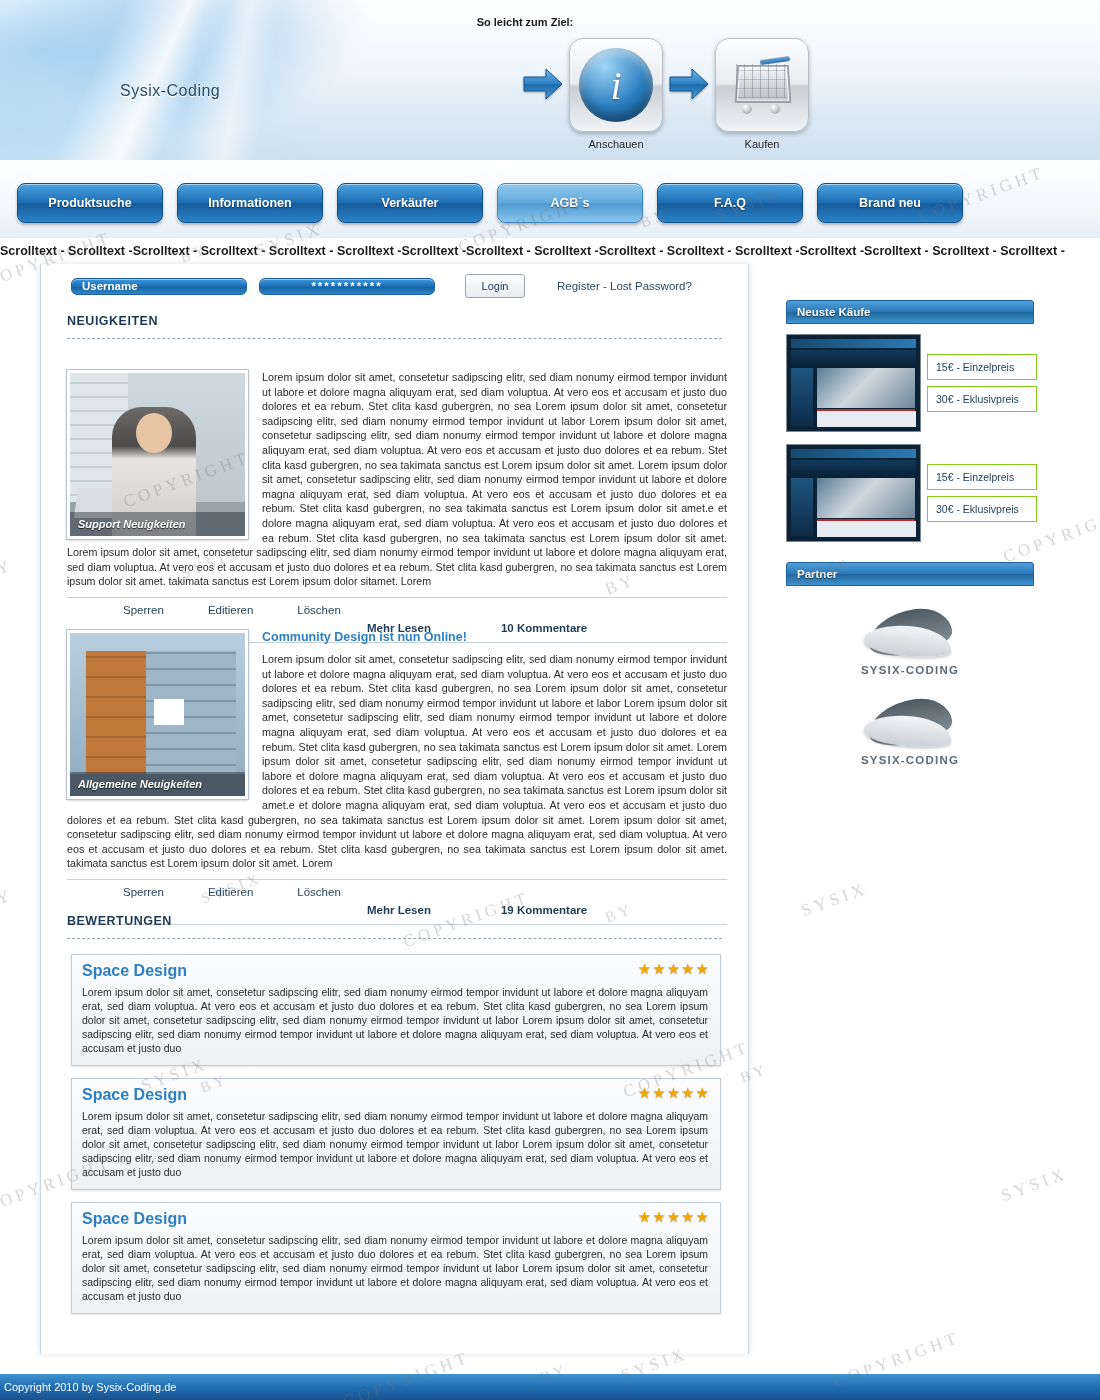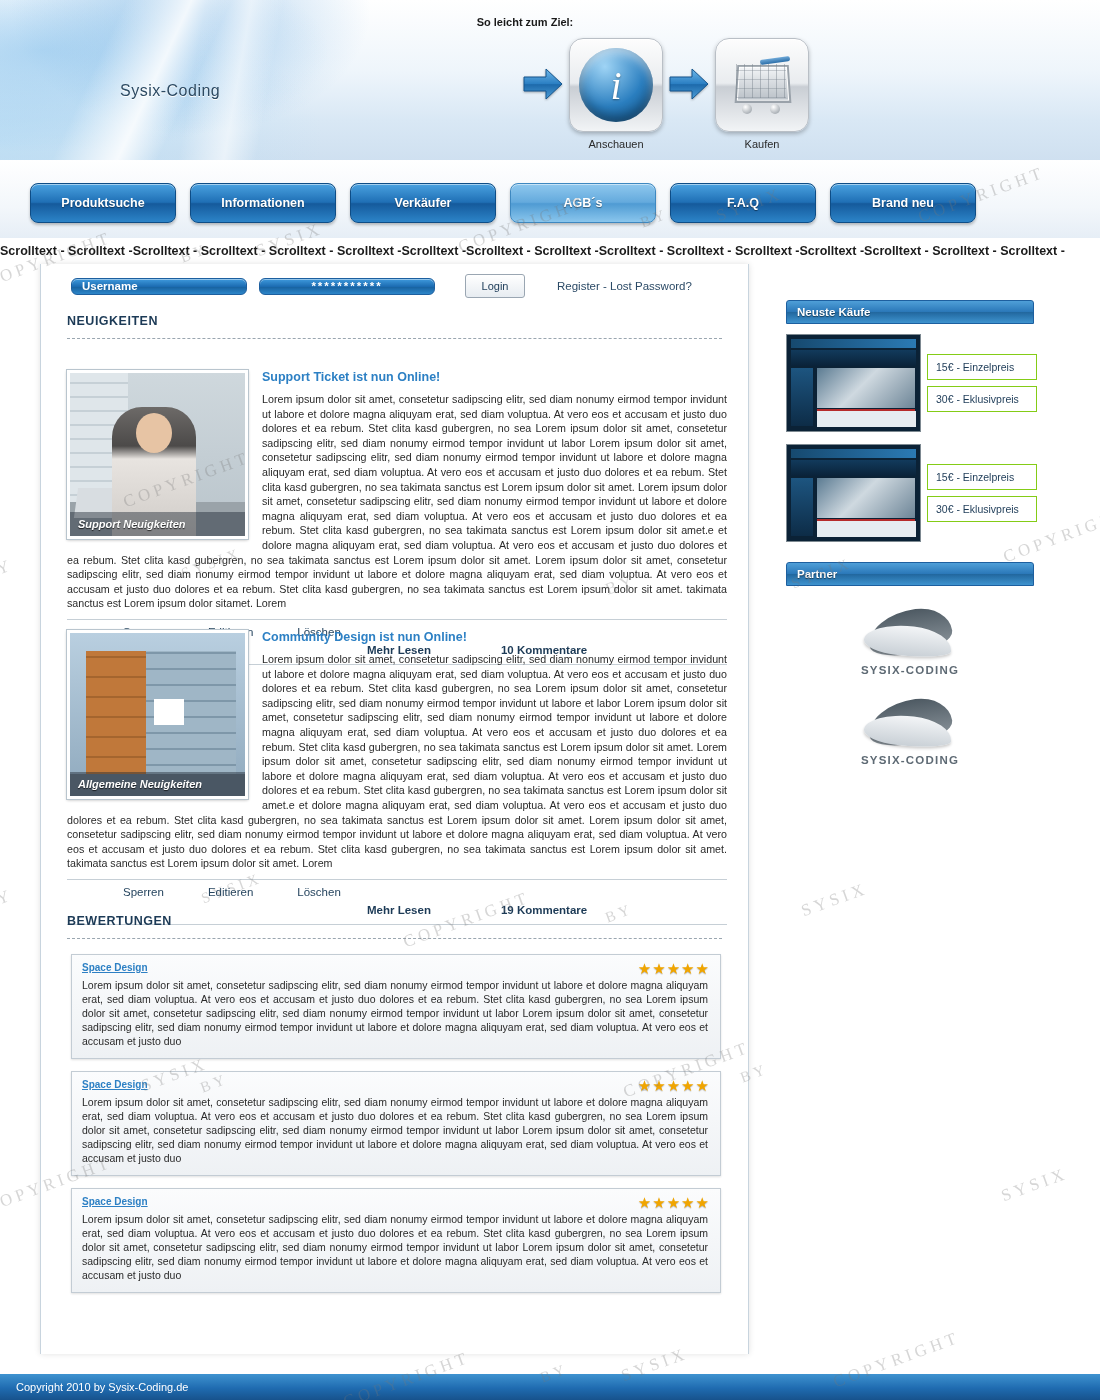--- a/index.html
+++ b/index.html
@@ -112,21 +112,21 @@
     position:absolute;bottom:0;width:10px;height:10px;border-radius:50%;
     background:radial-gradient(circle at 35% 30%,#fff,#8b939b);
   }
   .cart .w1{left:12px;} .cart .w2{left:40px;}
 
   
   .navbar{
     position:absolute;left:0;top:160px;width:1100px;height:78px;
     background:linear-gradient(to bottom,#ffffff 0%,#f3f7fb 60%,#e6eef6 100%);
   }
-  .nav-items{position:absolute;left:30px;top:23px;display:flex;gap:14px;}
+  .nav-items{position:absolute;left:17px;top:23px;display:flex;gap:14px;}
   .nav-btn{
     width:144px;height:38px;border-radius:8px;
     background:linear-gradient(to bottom,#4aa2e0 0%,#1f6fb5 48%,#155a9c 52%,#2c84c8 100%);
     border:1px solid #0e4d86;
     box-shadow:inset 0 1px 0 rgba(255,255,255,.5), 0 2px 3px rgba(0,0,0,.25);
     color:#fff;font-size:12.5px;font-weight:bold;
     display:flex;align-items:center;justify-content:center;
     text-shadow:0 1px 1px rgba(0,0,0,.45);
     cursor:pointer;
   }
@@ -201,21 +201,21 @@
   }
   .art-footer span{cursor:pointer;}
 
   
   .review{
     position:relative;margin:0 0 12px 0;width:650px;
     background:linear-gradient(to bottom,#fbfcfd 0%,#eef1f4 100%);
     border:1px solid #c3ccd4;box-shadow:0 1px 2px rgba(0,0,0,.12);
     box-sizing:border-box;padding:7px 10px 10px 10px;
   }
-  .review .rv-title{color:#2d80c4;font-size:10px;font-weight:bold;margin-bottom:5px;text-decoration:underline;}
+  .review .rv-title{color:#2d80c4;font-size:16px;font-weight:bold;margin-bottom:5px;}
   .review .rv-body{font-size:10.5px;line-height:14px;color:#2a2a2a;text-align:justify;padding-right:2px;}
   .stars{position:absolute;right:10px;top:5px;font-size:15px;color:#f0a500;letter-spacing:1px;
     text-shadow:0 1px 1px rgba(0,0,0,.25);}
 
   
   .rcol{position:absolute;left:786px;top:300px;width:248px;}
   .panel-head{
     height:24px;border-radius:3px 3px 0 0;
     background:linear-gradient(to bottom,#4f9fd8 0%,#2a77b8 50%,#22689f 52%,#3e93cf 100%);
     border:1px solid #1d5f9f;
@@ -285,21 +285,21 @@
     background:linear-gradient(to bottom,#f3f5f7,#c9d0d6);
     border-radius:55% 45% 60% 40% / 60% 70% 30% 40%;
     transform:rotate(6deg);
     box-shadow:0 2px 3px rgba(0,0,0,.2);
   }
 
   
   .footer{
     position:absolute;left:0;top:1374px;width:1100px;height:26px;
     background:linear-gradient(to bottom,#3f93d0 0%,#1f6bb0 55%,#17528c 100%);
-    color:#fff;font-size:11px;display:flex;align-items:center;padding-left:16px;
+    color:#fff;font-size:11px;display:flex;align-items:center;padding-left:4px;
     box-sizing:border-box;
   }
 </style>
 </head>
 <body>
 
 <div class="header">
   <div class="swoosh"></div>
   <div class="swoosh2"></div>
   <div class="logo-text">Sysix-Coding</div>
@@ -382,21 +382,20 @@
     <div class="art-thumb">
       <div class="photo1">
         <div class="win"></div>
           <div class="desk"></div>
           <div class="lap"></div>
         <div class="person"></div>
           <div class="face"></div>
       </div>
       <div class="cap">Support Neuigkeiten</div>
     </div>
-    <div class="art-title">Support Ticket ist nun Online!</div>
     <div class="art-body">Lorem ipsum dolor sit amet, consetetur sadipscing elitr, sed diam nonumy eirmod tempor invidunt ut labore et dolore magna aliquyam erat, sed diam voluptua. At vero eos et accusam et justo duo dolores et ea rebum. Stet clita kasd gubergren, no sea Lorem ipsum dolor sit amet, consetetur sadipscing elitr, sed diam nonumy eirmod tempor invidunt ut labor Lorem ipsum dolor sit amet, consetetur sadipscing elitr, sed diam nonumy eirmod tempor invidunt ut labore et dolore magna aliquyam erat, sed diam voluptua. At vero eos et accusam et justo duo dolores et ea rebum. Stet clita kasd gubergren, no sea takimata sanctus est Lorem ipsum dolor sit amet. Lorem ipsum dolor sit amet, consetetur sadipscing elitr, sed diam nonumy eirmod tempor invidunt ut labore et dolore magna aliquyam erat, sed diam voluptua. At vero eos et accusam et justo duo dolores et ea rebum. Stet clita kasd gubergren, no sea takimata sanctus est Lorem ipsum dolor sit amet.e et dolore magna aliquyam erat, sed diam voluptua. At vero eos et accusam et justo duo dolores et ea rebum. Stet clita kasd gubergren, no sea takimata sanctus est Lorem ipsum dolor sit amet. Lorem ipsum dolor sit amet, consetetur sadipscing elitr, sed diam nonumy eirmod tempor invidunt ut labore et dolore magna aliquyam erat, sed diam voluptua. At vero eos et accusam et justo duo dolores et ea rebum. Stet clita kasd gubergren, no sea takimata sanctus est Lorem ipsum dolor sit amet. takimata sanctus est Lorem ipsum dolor sitamet. Lorem</div>
     <div class="art-actions">
       <span>Sperren</span>
       <span>Editieren</span>
       <span>Löschen</span>
     </div>
     <div class="art-footer">
       <span>Mehr Lesen</span>
       <span>10 Kommentare</span>
     </div>

